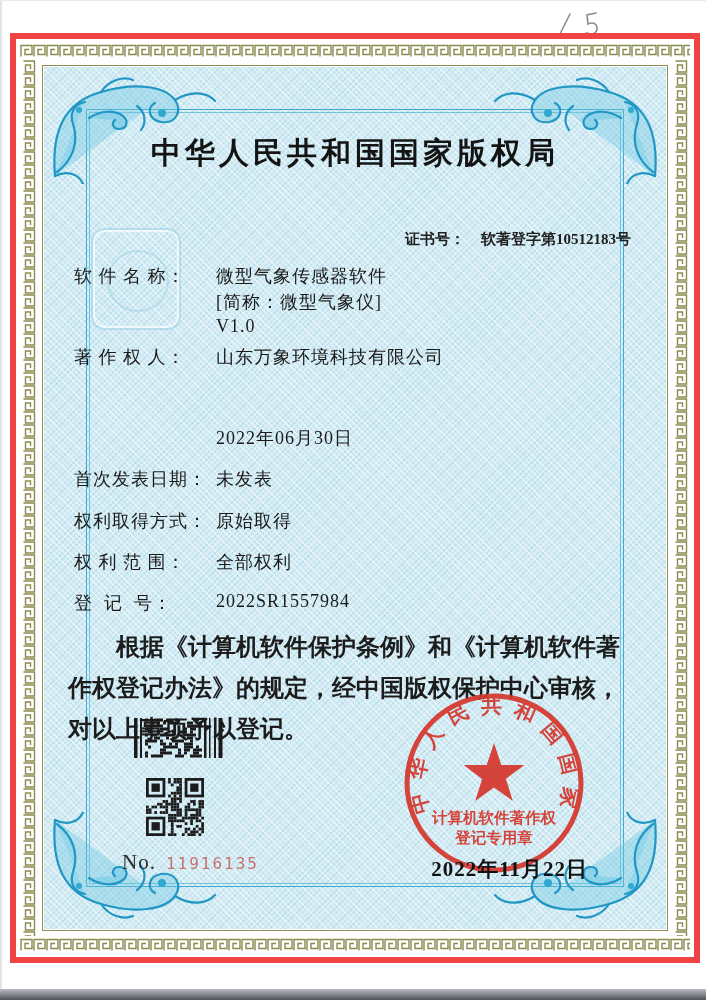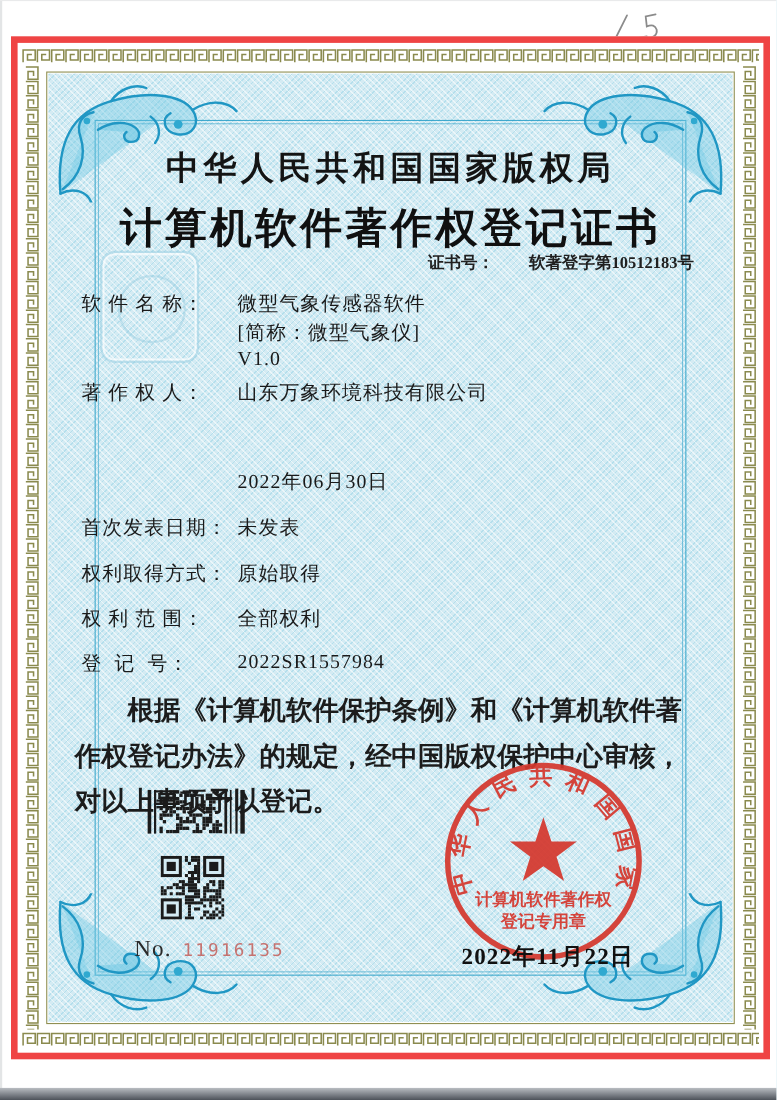--- a/index.html
+++ b/index.html
@@ -46,40 +46,40 @@
     box-shadow:inset 0 0 0 2px rgba(255,255,255,.65);}
   .watermark-emboss .wm-circle{position:absolute;left:50%;top:50%;width:58px;height:58px;
     margin:-29px 0 0 -29px;border-radius:50%;border:2px solid rgba(150,205,225,.45);}
 
   .authority{position:absolute;left:0;right:0;top:94px;text-align:center;
     font-size:30px;font-weight:700;letter-spacing:4px;color:#141414;}
   .cert-title{position:absolute;left:0;right:0;top:143px;text-align:center;
     font-size:38px;font-weight:700;letter-spacing:3px;color:#101010;}
   .certno-line{position:absolute;right:63px;top:191px;font-size:15px;font-weight:700;
     color:#202020;}
-  .certno-line .certno-value{margin-left:32px;}
+  .certno-line .certno-value{margin-left:16px;}
 
   .field-label{position:absolute;left:58px;font-size:18px;font-weight:400;
     letter-spacing:1px;white-space:pre;}
   .field-value{position:absolute;left:200px;font-size:18px;font-weight:500;
     letter-spacing:1px;white-space:pre;}
 
   .statement{position:absolute;left:52px;top:588px;width:552px;
     font-size:24px;line-height:41px;text-align:justify;text-indent:2em;
     font-weight:600;color:#1c1c1c;}
 
   .barcode-2d{position:absolute;left:118px;top:679px;}
   .qr-code{position:absolute;left:130px;top:739px;}
 
   .serial-line{position:absolute;left:106px;top:811px;font-size:21px;}
   .serial-label{color:#2a2a2a;letter-spacing:1px;text-align:center;}
   .serial-number{color:#c4635f;font-family:"DejaVu Sans Mono",monospace;
     font-size:16px;letter-spacing:2px;opacity:.88;margin-left:10px;}
 
-  .issue-date{position:absolute;left:392px;top:816px;width:180px;text-align:center;
+  .issue-date{position:absolute;left:392px;top:816px;width:180px;text-align:right;
     font-size:21px;font-weight:700;letter-spacing:1px;color:#111;}
 
   .seal{position:absolute;left:383px;top:649px;width:190px;height:190px;opacity:.93;}
 </style>
 </head>
 <body>
 
 <svg width="0" height="0" style="position:absolute" aria-hidden="true">
   <defs>
     <g id="flourish" stroke="#2097c4" stroke-width="2.2" fill="none" stroke-linecap="round">
@@ -374,21 +374,20 @@
     </svg>
   <svg class="corner br" viewBox="0 0 168 112">
       <use href="#flourish"></use>
     </svg>
 
   <div class="watermark-emboss">
     <div class="wm-circle"></div>
   </div>
 
   <div class="authority">中华人民共和国国家版权局</div>
-  <div class="cert-title">计算机软件著作权登记证书</div>
   <div class="certno-line">
     <span>证书号：</span><span class="certno-value">软著登字第10512183号</span>
   </div>
 
   <div class="field-label" style="top:225px">软 件 名 称：</div>
   <div class="field-value" style="top:225px">微型气象传感器软件</div>
   <div class="field-value" style="top:251px">[简称：微型气象仪]</div>
   <div class="field-value" style="top:277px">V1.0</div>
 
   <div class="field-label" style="top:306px">著 作 权 人：</div>

